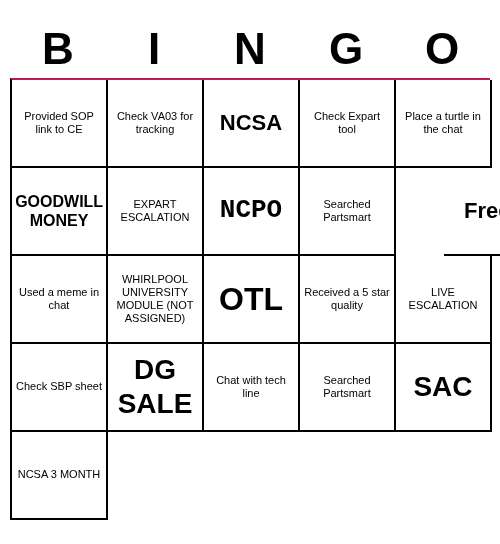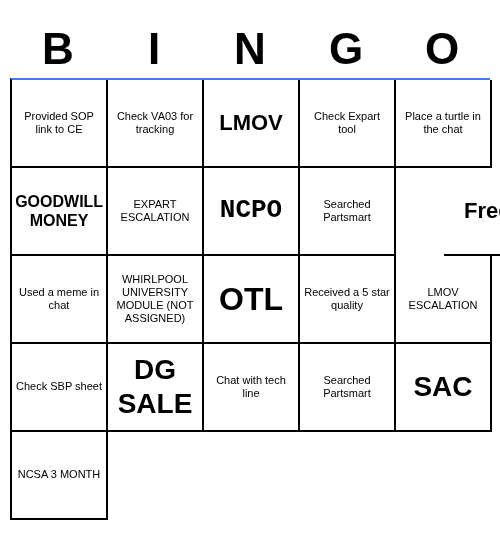--- a/index.html
+++ b/index.html
@@ -36,21 +36,21 @@
       text-align: center;
       font-size: 44px;
       font-weight: bold;
       color: #000;
     }
 
     .bingo-grid {
       display: grid;
       grid-template-columns: repeat(5, 1fr);
       border-left: 2px solid #000;
-      border-top: 2px solid #3b82f6;
+      border-top: 2px solid #be185d;
     }
 
     .bingo-cell {
       border-right: 2px solid #000;
       border-bottom: 2px solid #000;
       width: 96px;
       height: 88px;
       display: flex;
       align-items: center;
       justify-content: center;
@@ -108,33 +108,33 @@
   <div class="bingo-header-letter">B</div>
       <div class="bingo-header-letter">I</div>
       <div class="bingo-header-letter">N</div>
       <div class="bingo-header-letter">G</div>
       <div class="bingo-header-letter">O</div>
     </div>
   <div id="grid-wrapper">
   <div class="bingo-grid">
         <div class="bingo-cell">Provided SOP link to CE</div>
         <div class="bingo-cell">Check VA03 for tracking</div>
-        <div class="bingo-cell lmov">LMOV</div>
+        <div class="bingo-cell lmov">NCSA</div>
         <div class="bingo-cell">Check Expart tool</div>
         <div class="bingo-cell">Place a turtle in the chat</div>
         <div class="bingo-cell medium-large">GOODWILL MONEY</div>
         <div class="bingo-cell">EXPART ESCALATION</div>
         <div class="bingo-cell ncpo">NCPO</div>
         <div class="bingo-cell">Searched Partsmart</div>
         <div class="bingo-cell free">Free!</div>
         <div class="bingo-cell">Used a meme in chat</div>
         <div class="bingo-cell">WHIRLPOOL UNIVERSITY MODULE (NOT ASSIGNED)</div>
         <div class="bingo-cell otl">OTL</div>
         <div class="bingo-cell">Received a 5 star quality</div>
-        <div class="bingo-cell">LMOV ESCALATION</div>
+        <div class="bingo-cell">LIVE ESCALATION</div>
         <div class="bingo-cell">Check SBP sheet</div>
         <div class="bingo-cell dg-sale">DG SALE</div>
         <div class="bingo-cell">Chat with tech line</div>
         <div class="bingo-cell">Searched Partsmart</div>
         <div class="bingo-cell sac">SAC</div>
         <div class="bingo-cell">NCSA 3 MONTH</div>
       </div>
     </div>
 </div>
 

